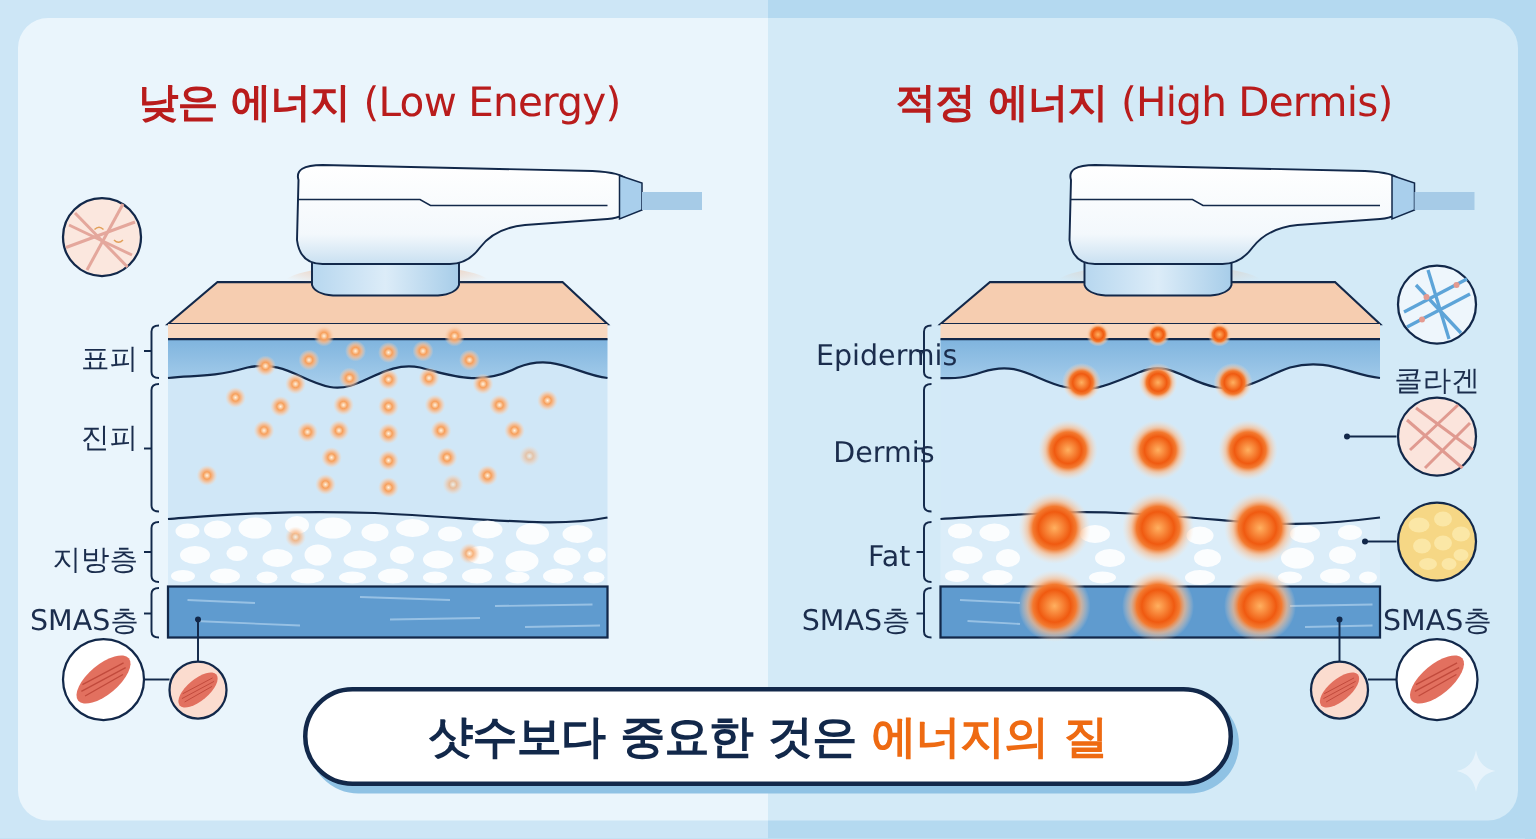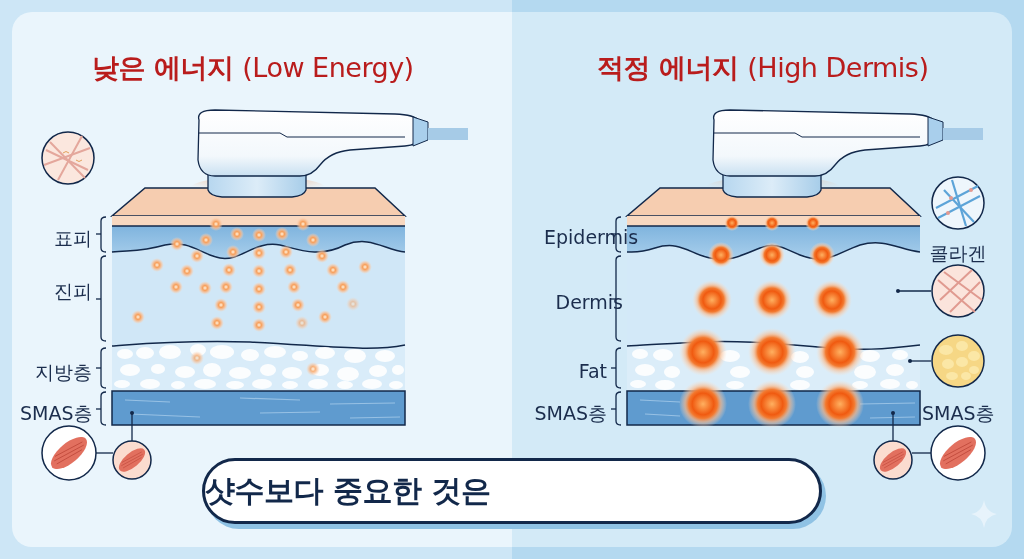--- a/index.html
+++ b/index.html
@@ -8,21 +8,21 @@
   .frame-left { position:absolute; left:0; top:0; width:512px; height:559px; background:#cde6f6; }
   .frame-right { position:absolute; left:512px; top:0; width:512px; height:559px; background:#b4d9f0; }
   .panel-left { position:absolute; left:12px; top:12px; width:500px; height:535px; background:#eaf5fc; border-radius:20px 0 0 20px; }
   .panel-right { position:absolute; left:512px; top:12px; width:500px; height:535px; background:#d3eaf7; border-radius:0 20px 20px 0; }
   .title { position:absolute; top:50px; font-size:27px; font-weight:bold; color:#b91c1c; white-space:nowrap; letter-spacing:-0.5px; }
   .title .en { font-weight:normal; }
   .title-left { left:92px; }
   .title-right { left:597px; }
   svg.scene { position:absolute; left:0; top:0; }
   .lbl { position:absolute; font-size:19px; color:#1b2d4d; white-space:nowrap; text-align:right; }
-  .banner { position:absolute; left:202px; top:458px; width:620px; height:66px; background:#fff; border:3px solid #12284a; border-radius:33px; box-shadow:4px 5px 0 #8fc2e4; display:flex; align-items:center; justify-content:flex-start; font-size:30px; font-weight:bold; color:#12284a; letter-spacing:-0.5px; }
+  .banner { position:absolute; left:202px; top:458px; width:620px; height:66px; background:#fff; border:3px solid #12284a; border-radius:33px; box-shadow:4px 5px 0 #8fc2e4; display:flex; align-items:center; justify-content:center; font-size:30px; font-weight:bold; color:#12284a; letter-spacing:-0.5px; }
   .banner .hl { color:#ee6a12; margin-left:10px; }
 </style>
 </head>
 <body>
 
 <div class="frame-left"></div>
 <div class="frame-right"></div>
 <div class="panel-left"></div>
 <div class="panel-right"></div>
 
@@ -363,13 +363,14 @@
 <div class="lbl" style="left:544px; top:226px; width:87px;">Epidermis</div>
 <div class="lbl" style="left:536px; top:291px; width:87px;">Dermis</div>
 <div class="lbl" style="left:520px; top:360px; width:87px;">Fat</div>
 <div class="lbl" style="left:520px; top:401px; width:87px;">SMAS층</div>
 
 <div class="lbl" style="left:928px; top:241px; width:60px; text-align:center;">콜라겐</div>
 <div class="lbl" style="left:922px; top:401px; width:72px; text-align:center;">SMAS층</div>
 
 <div class="banner">
   <span>샷수보다 중요한 것은</span>
+  <span class="hl">에너지의 질</span>
 </div>
 
 </body></html>

